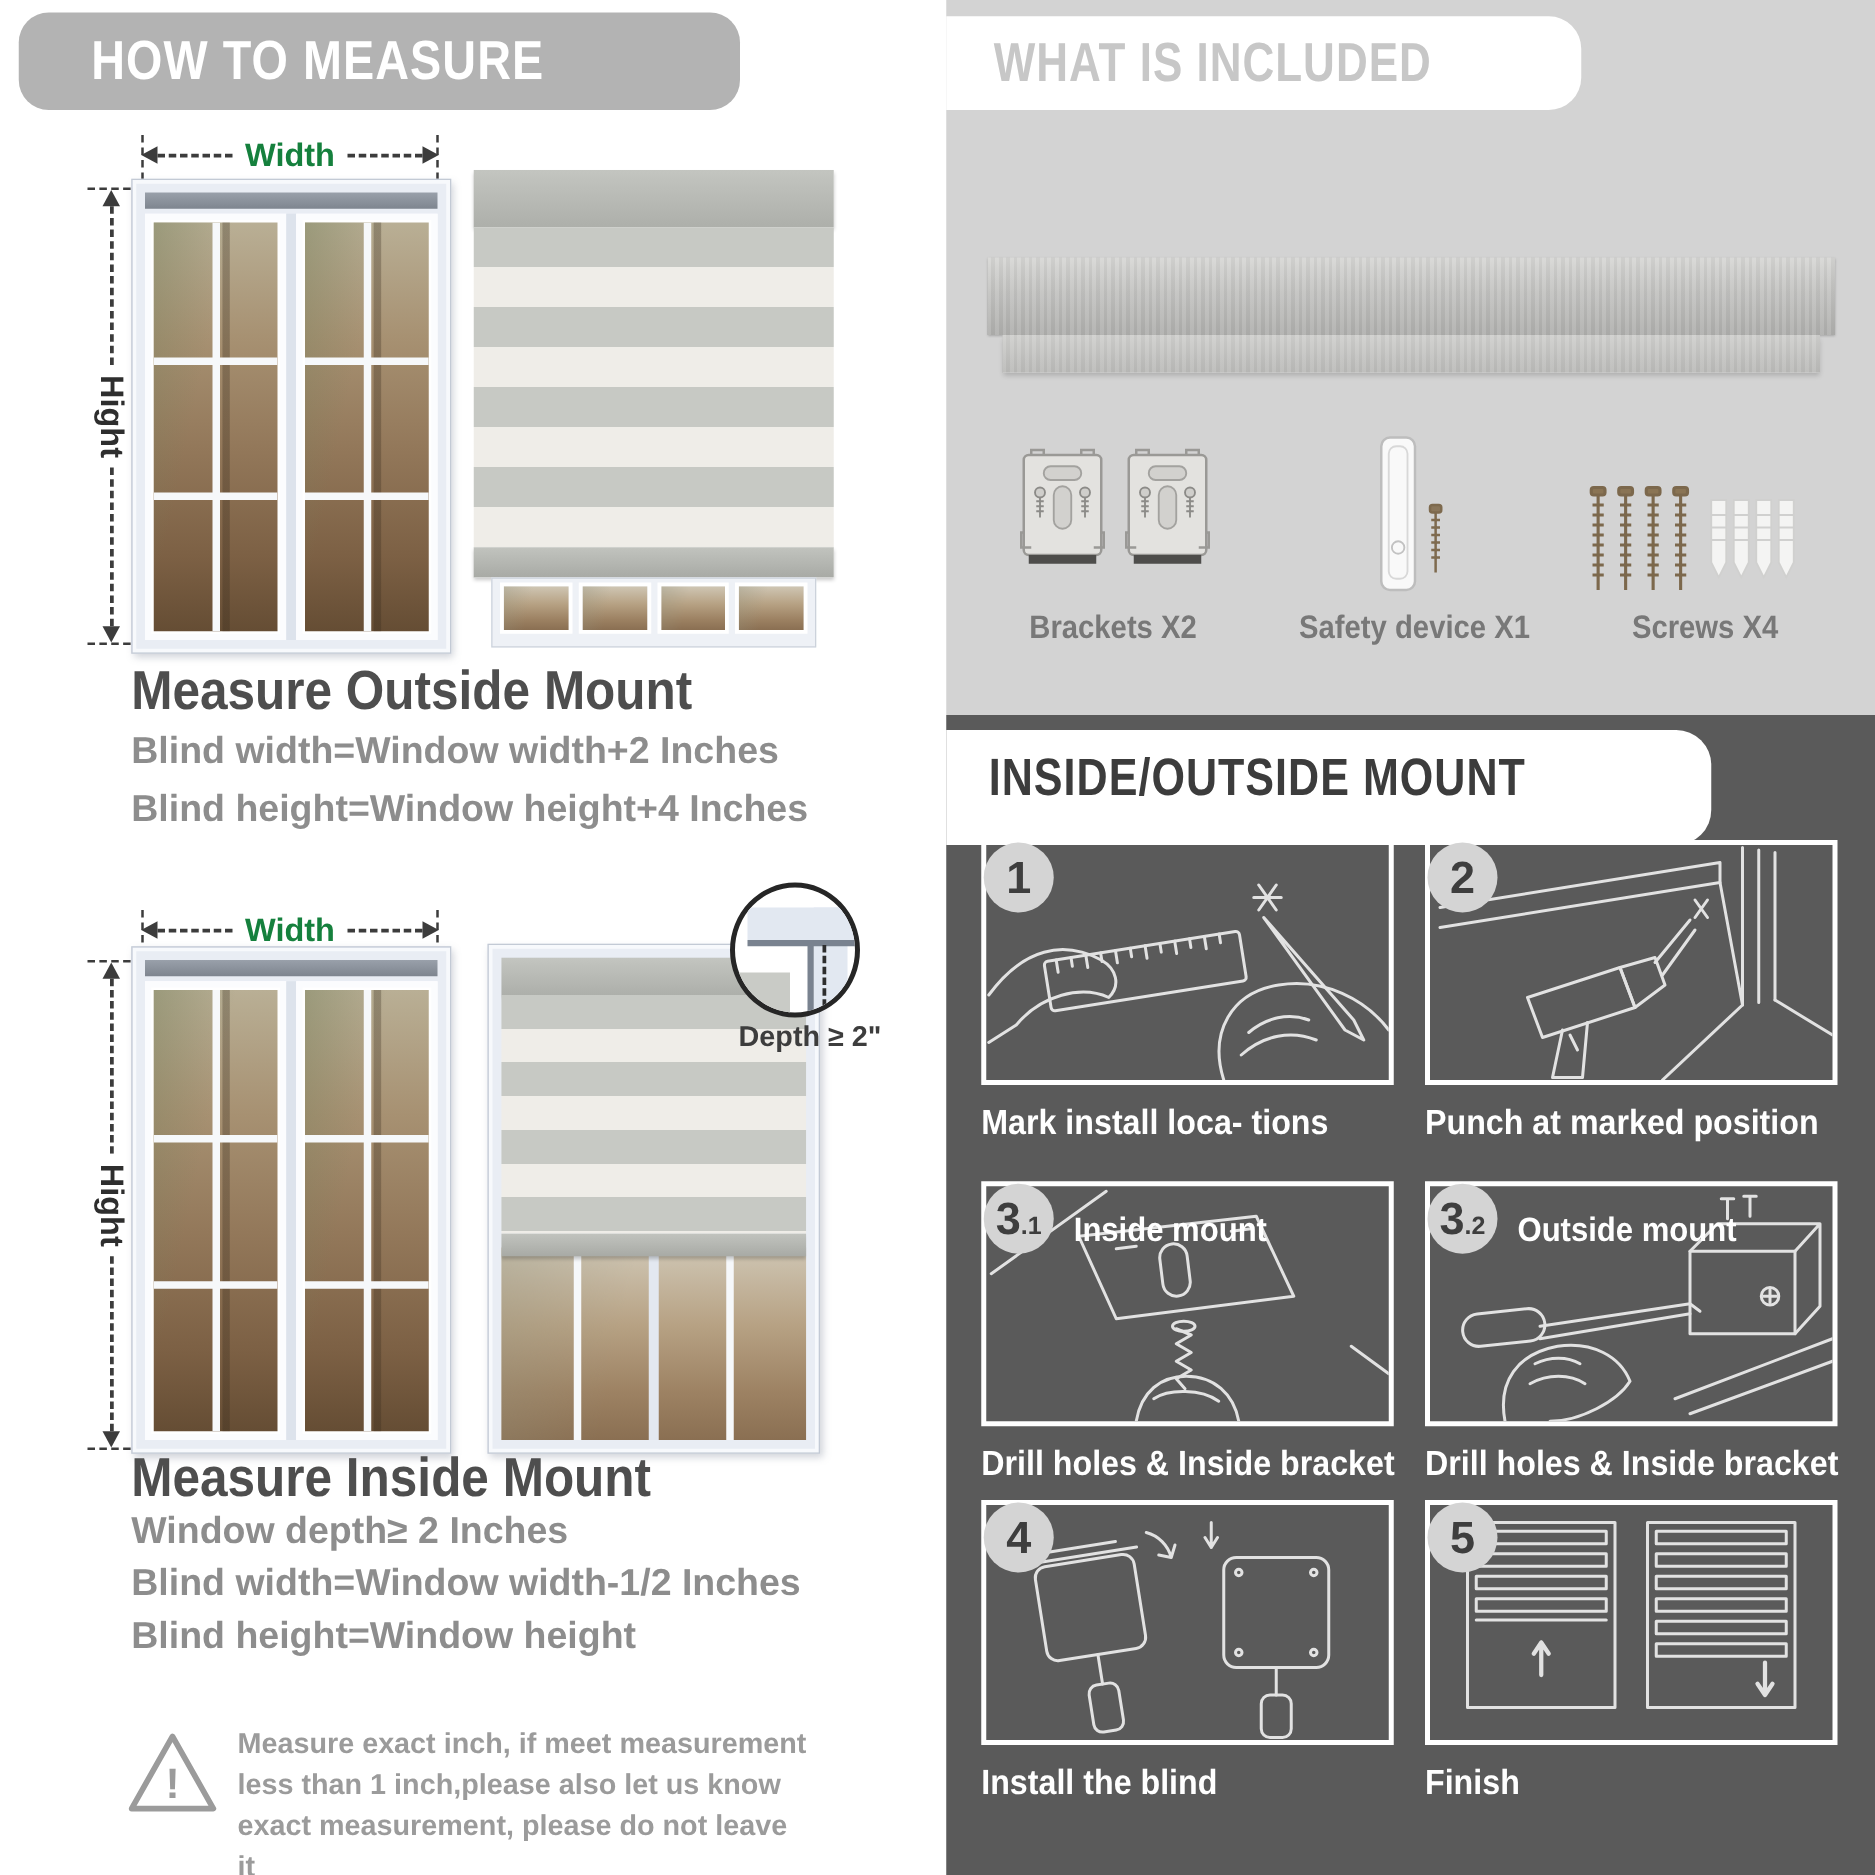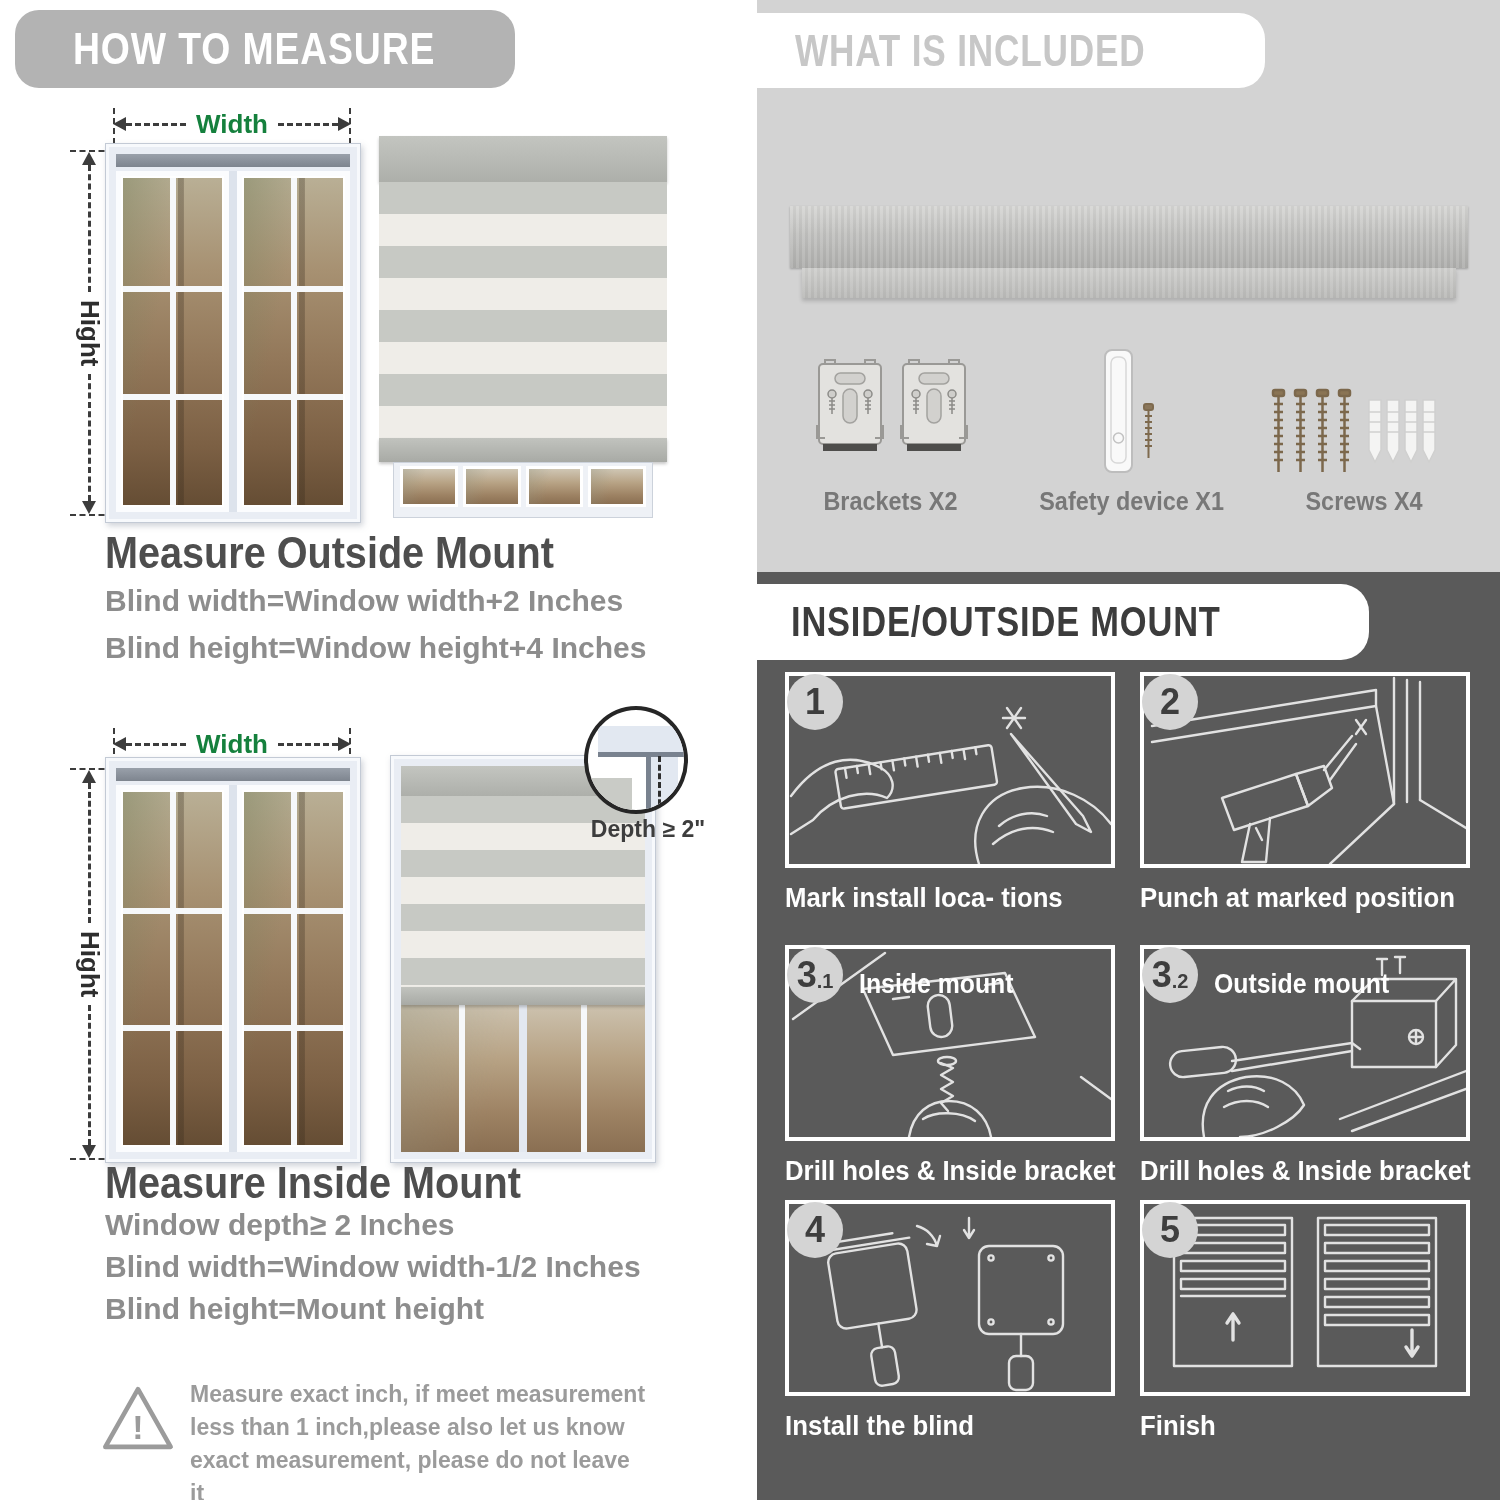--- a/index.html
+++ b/index.html
@@ -4,25 +4,25 @@
 <style>
   *{box-sizing:border-box;margin:0;padding:0;}
   html,body{width:1500px;height:1500px;background:#fff;}
   body{font-family:"Liberation Sans",sans-serif;font-weight:bold;position:relative;overflow:hidden;}
   .abs{position:absolute;}
   .cond{display:inline-block;transform:scaleX(.85);transform-origin:0 50%;white-space:nowrap;}
   .cond90{display:inline-block;transform:scaleX(.9);transform-origin:0 50%;white-space:nowrap;}
   .cond92{display:inline-block;transform:scaleX(.92);transform-origin:0 50%;white-space:nowrap;}
 
   
-  .banner1{left:15px;top:10px;width:500px;height:78px;background:#b3b3b3;border-radius:24px;
+  .banner1{left:15px;top:10px;width:577px;height:78px;background:#b3b3b3;border-radius:24px;
            color:#fff;font-size:44px;line-height:78px;padding-left:58px;letter-spacing:1px;}
   .banner2{left:0;top:13px;width:508px;height:75px;background:#fff;border-radius:0 26px 26px 0;
            color:#c7c7c7;font-size:44px;line-height:75px;padding-left:38px;letter-spacing:1px;}
-  .banner3{left:0;top:12px;width:612px;height:76px;background:#fff;border-radius:0 28px 28px 0;
+  .banner3{left:0;top:12px;width:612px;height:92px;background:#fff;border-radius:0 28px 28px 0;
            color:#3c3c3c;font-size:42px;line-height:76px;padding-left:34px;letter-spacing:1px;}
 
   
   .h-measure{display:flex;align-items:center;height:16px;}
   .dashseg{flex:1;height:0;border-top:3px dashed #3c3c3c;}
   .ah{width:0;height:0;display:inline-block;}
   .ah-l{border-top:7px solid transparent;border-bottom:7px solid transparent;border-right:13px solid #3c3c3c;}
   .ah-r{border-top:7px solid transparent;border-bottom:7px solid transparent;border-left:13px solid #3c3c3c;}
   .ah-u{border-left:7px solid transparent;border-right:7px solid transparent;border-bottom:13px solid #3c3c3c;}
   .ah-d{border-left:7px solid transparent;border-right:7px solid transparent;border-top:13px solid #3c3c3c;}
@@ -232,21 +232,21 @@
   <div class="dc-fill"></div>
   <div class="dc-dash"></div>
 </div>
 <div class="abs depth-label" style="left:578px;top:816px;width:140px;">Depth ≥ 2"</div>
 
 <div class="abs h2" style="left:105px;top:1158px;">
   <span class="cond90">Measure Inside Mount</span>
 </div>
 <div class="abs bodyline" style="left:105px;top:1208px;">Window depth≥ 2 Inches</div>
 <div class="abs bodyline" style="left:105px;top:1250px;">Blind width=Window width-1/2 Inches</div>
-<div class="abs bodyline" style="left:105px;top:1292px;">Blind height=Mount height</div>
+<div class="abs bodyline" style="left:105px;top:1292px;">Blind height=Window height</div>
 
 <div class="abs" style="left:100px;top:1378px;width:560px;height:100px;">
   <svg width="76" height="80" viewBox="0 0 100 92" style="position:absolute;left:0;top:0;">
     <path d="M50 8 L93 84 H7 Z" fill="none" stroke="#9b9b9b" stroke-width="6" stroke-linejoin="round"></path>
   </svg>
   <div class="warn-bang">!</div>
   <div class="warn-text" style="position:absolute;left:90px;top:0;width:460px;">Measure exact inch, if meet measurement less than 1 inch,please also let us know exact measurement, please do not leave it</div>
 </div>
 
 <div class="abs right-top">

